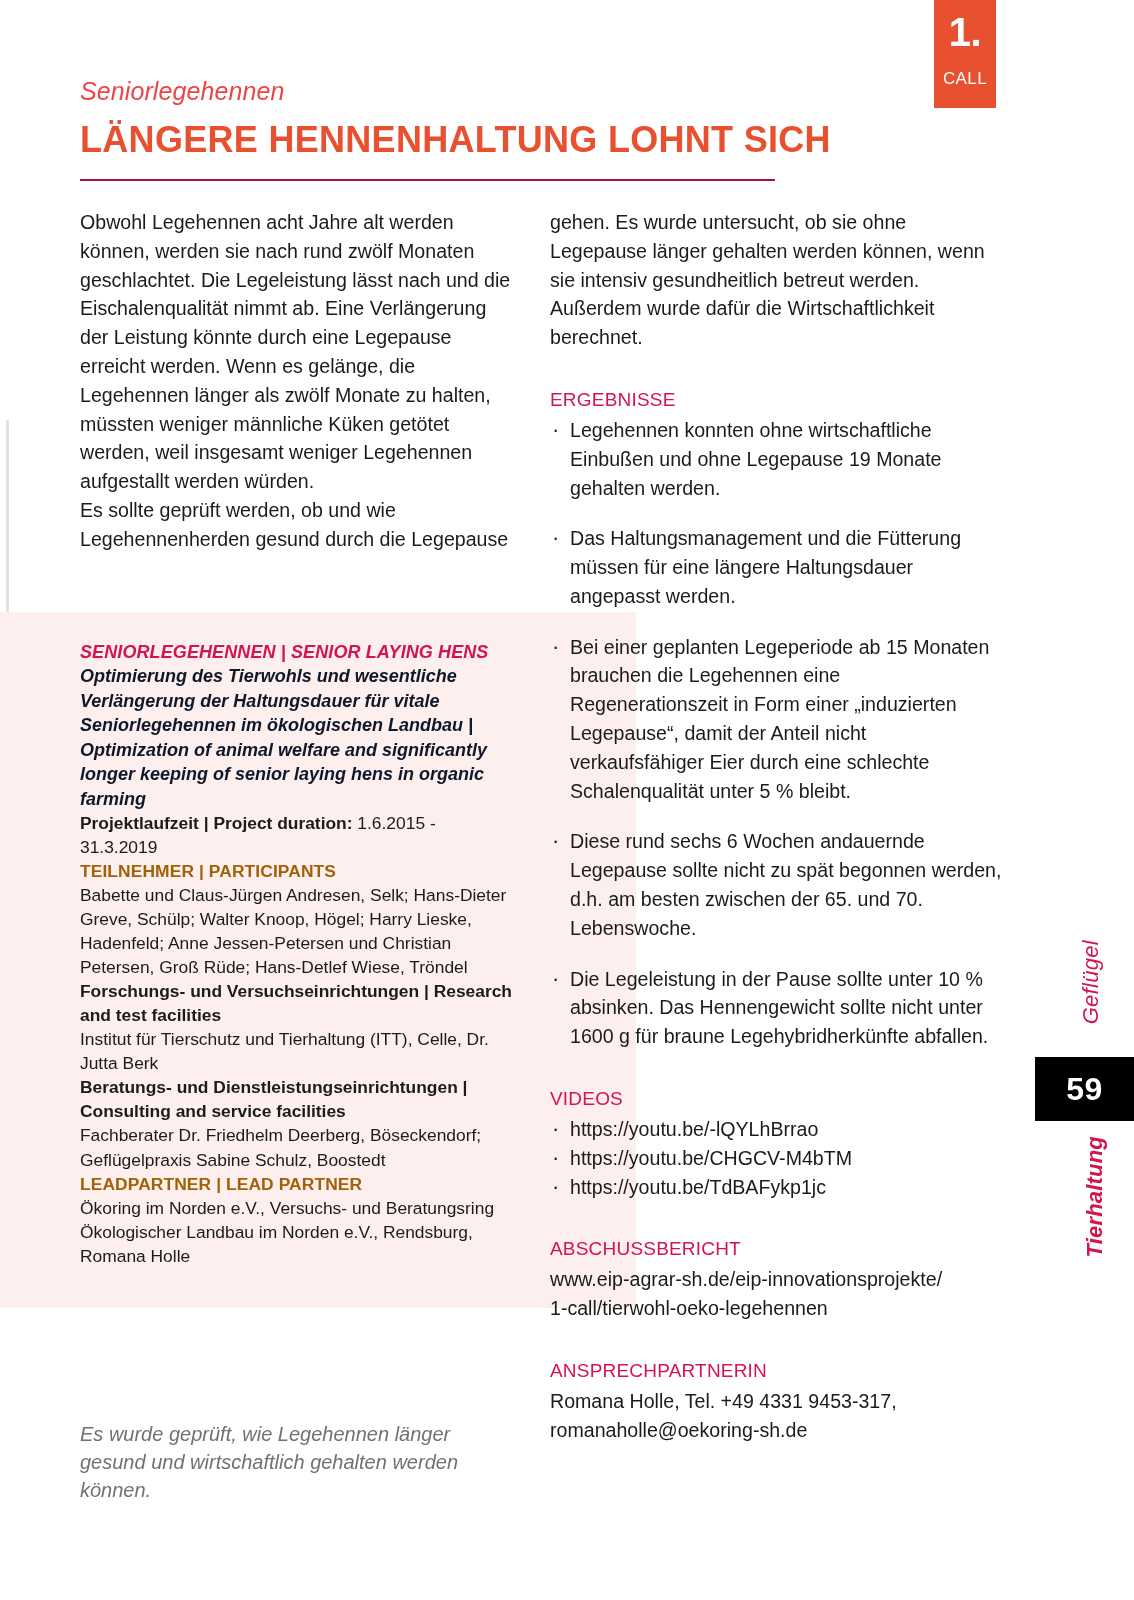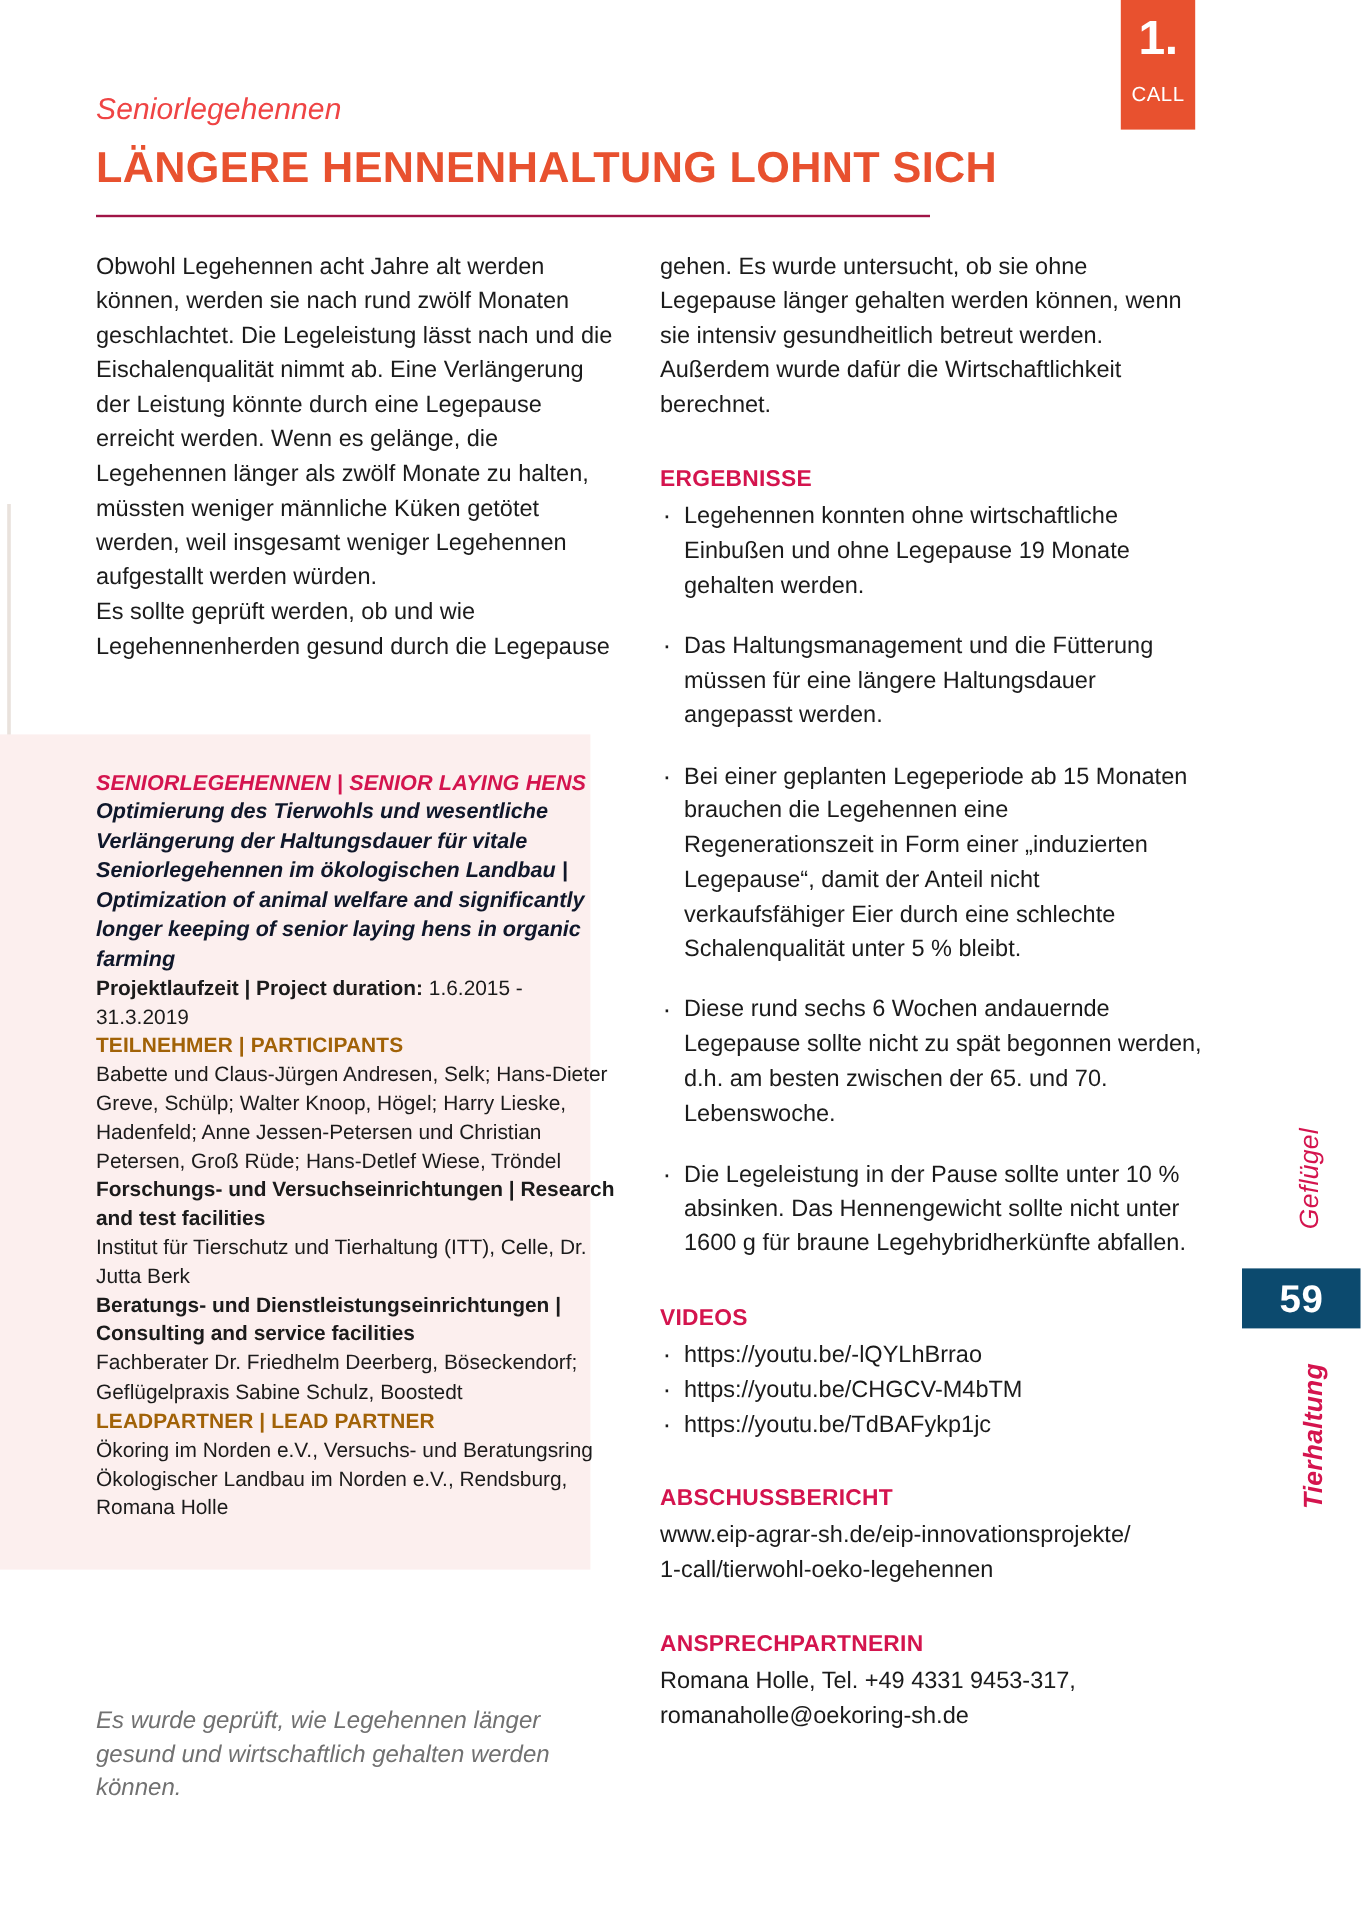--- a/index.html
+++ b/index.html
@@ -99,21 +99,21 @@
   .col-left  { left: 80px;  width: 432px; }
   .col-right { left: 550px; width: 452px; }
 
   .col p { margin: 0; }
 
   
   .factbox {
     position: absolute;
     left: 0;
     top: 612px;
-    width: 492px;
+    width: 636px;
     padding: 28px 0 40px 80px;
     box-sizing: border-box;
     background: #fcefee;
     font-size: 17.4px;
     line-height: 1.38;
     color: #1b1b1b;
   }
   .factbox .inner { width: 432px; }
   .fb-title {
     color: #d4144e;
@@ -146,21 +146,21 @@
     width: 432px;
     font-style: italic;
     font-size: 20px;
     line-height: 1.4;
     color: #717171;
   }
 
   
   .sec-head {
     color: #d4144e;
-    font-weight: bold;
+    font-weight: normal;
     font-size: 19px;
     letter-spacing: 0.2px;
     margin-top: 34px;
     margin-bottom: 2px;
   }
   .bullets { margin: 0; padding: 0; list-style: none; }
   .bullets li {
     position: relative;
     padding-left: 20px;
     margin-bottom: 22px;
@@ -193,22 +193,22 @@
     font-size: 22px;
     writing-mode: vertical-rl;
     transform: rotate(180deg);
     letter-spacing: 0.3px;
   }
   .page-num-box {
     position: absolute;
     right: 0;
     top: 117px;
     width: 99px;
-    height: 50px;
-    background: #0c4a6e;
+    height: 64px;
+    background: #000000;
     color: #ffffff;
     font-size: 32px;
     font-weight: 600;
     display: flex;
     align-items: center;
     justify-content: center;
     letter-spacing: 0.5px;
   }
   .side-section {
     position: absolute;

